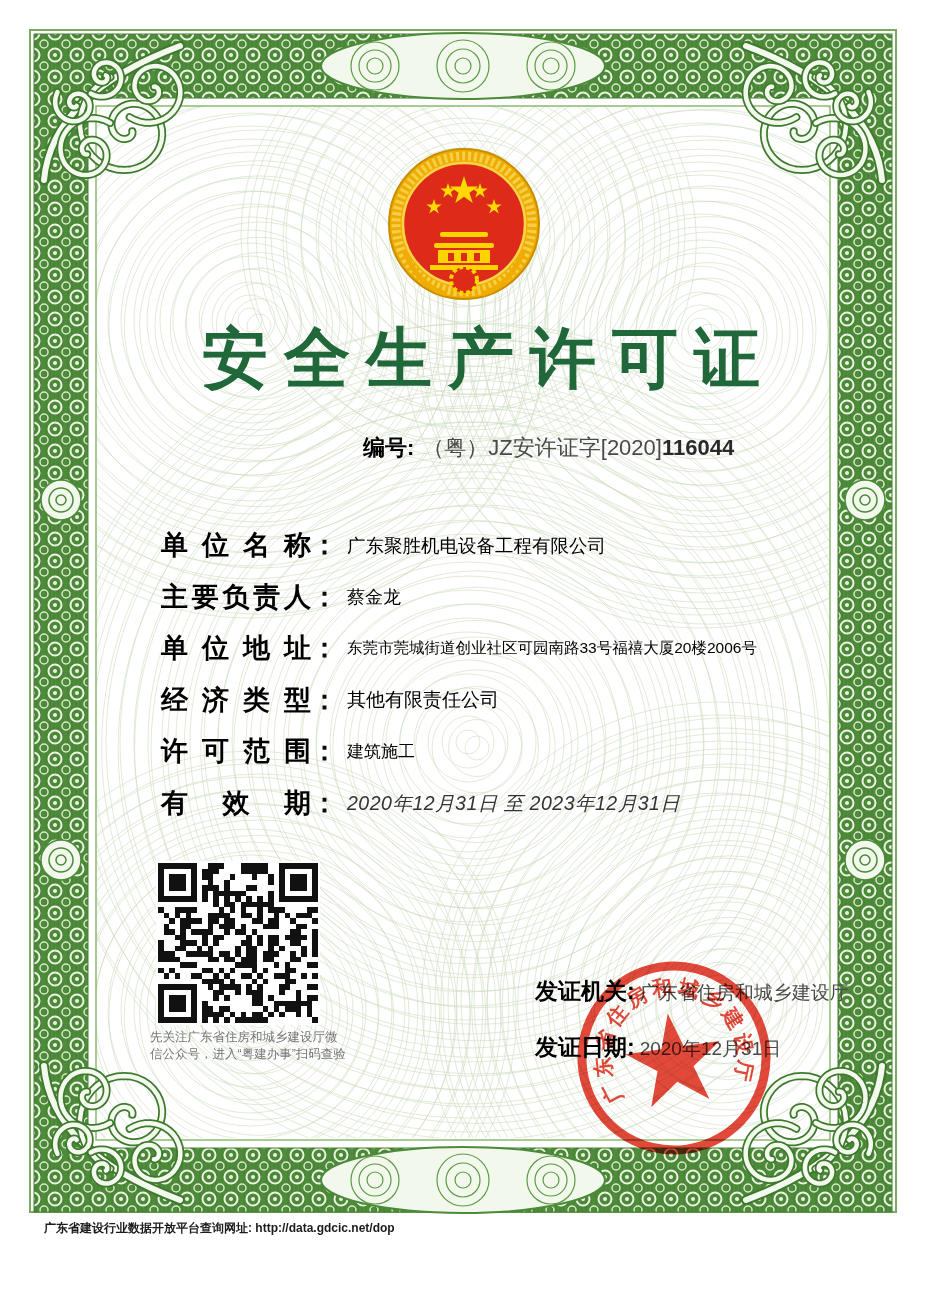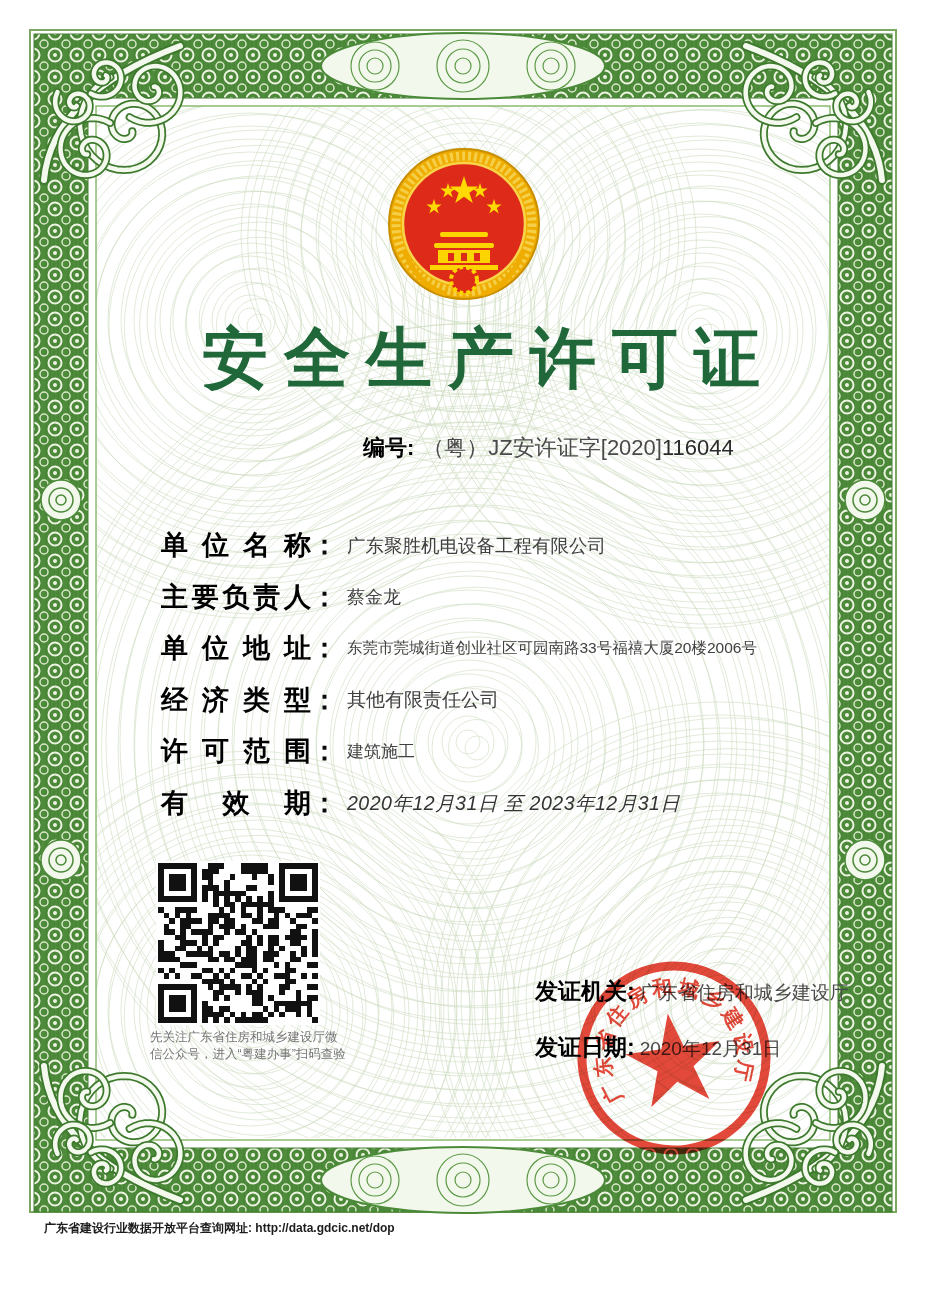--- a/index.html
+++ b/index.html
@@ -6,27 +6,27 @@
   .page{position:relative;width:926px;height:1310px;background:#ffffff;overflow:hidden;
         font-family:"Liberation Sans","DejaVu Sans",sans-serif;}
   svg.layer{position:absolute;left:0;top:0;}
   #bg{clip-path:inset(106px 96px 172px 96px);}
   .emblem{position:absolute;left:384px;top:146px;width:160px;height:160px;}
   .title{position:absolute;left:0;right:0;top:314px;margin:0;text-align:center;
          font-size:66px;font-weight:900;color:#20683a;letter-spacing:16px;text-indent:16px;padding-left:36px;}
   .serial{position:absolute;left:363px;top:433px;font-size:22px;white-space:nowrap;}
   .serial-label{font-weight:bold;color:#000;margin-right:8px;}
   .serial-prefix{color:#4a4a4a;}
-  .serial-num{color:#2a2a2a;font-weight:normal;}
+  .serial-num{color:#2a2a2a;font-weight:bold;}
   .fields{position:absolute;left:161px;top:520px;width:640px;}
   .field-row{height:51.5px;display:flex;align-items:center;}
   .f-label{width:150px;display:inline-block;font-weight:bold;font-size:27px;color:#000000;
            text-align:justify;text-align-last:justify;line-height:1;}
   .f-colon{font-weight:bold;font-size:27px;color:#0a0a0a;margin-right:9px;line-height:1;}
-  .f-value{color:#404040;white-space:nowrap;}
+  .f-value{color:#000000;white-space:nowrap;}
   .v-name{font-size:18.5px;}
   .v-person{font-size:18px;}
   .v-addr{font-size:15.5px;}
   .v-type{font-size:19px;}
   .v-scope{font-size:17px;}
   .v-valid{font-size:19.5px;letter-spacing:.5px;color:#333;font-style:italic;}
   .qr-wrap{position:absolute;left:156px;top:861px;width:164px;height:164px;background:#fff;
            padding:2px;box-sizing:border-box;}
   .qr-caption{position:absolute;left:150px;top:1029px;width:196px;font-size:12.5px;
               line-height:1.32;color:#757575;}

